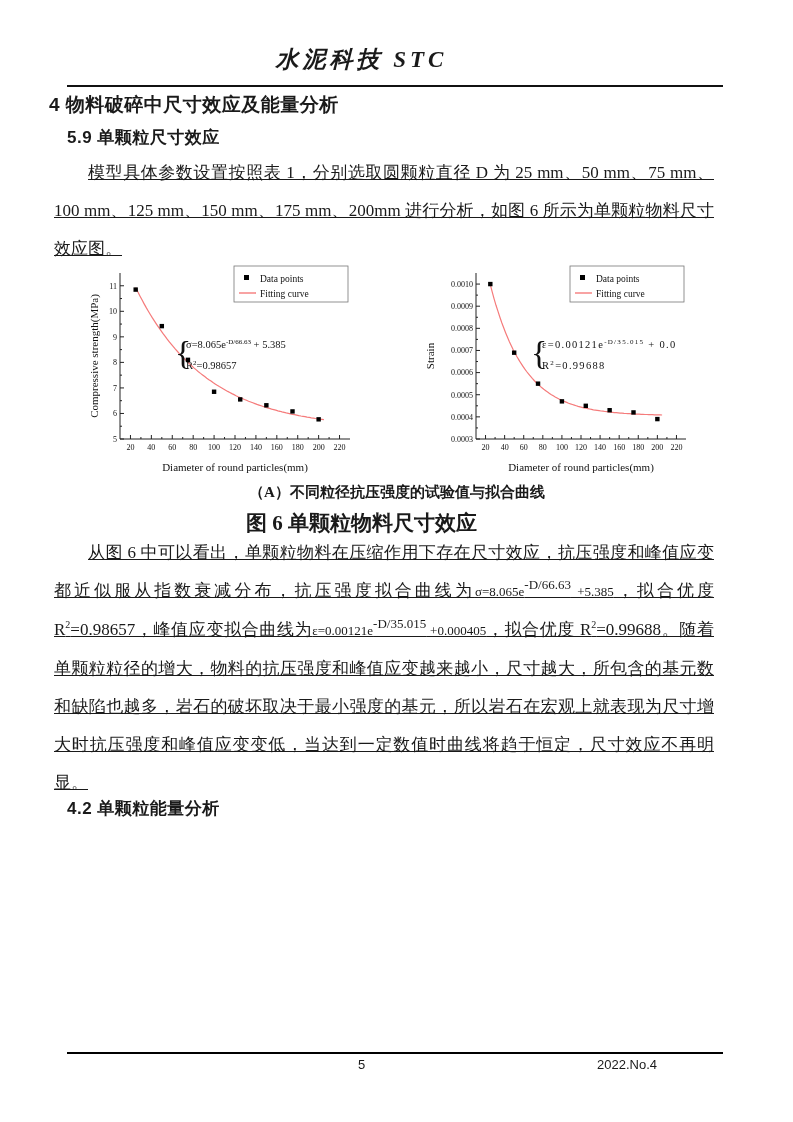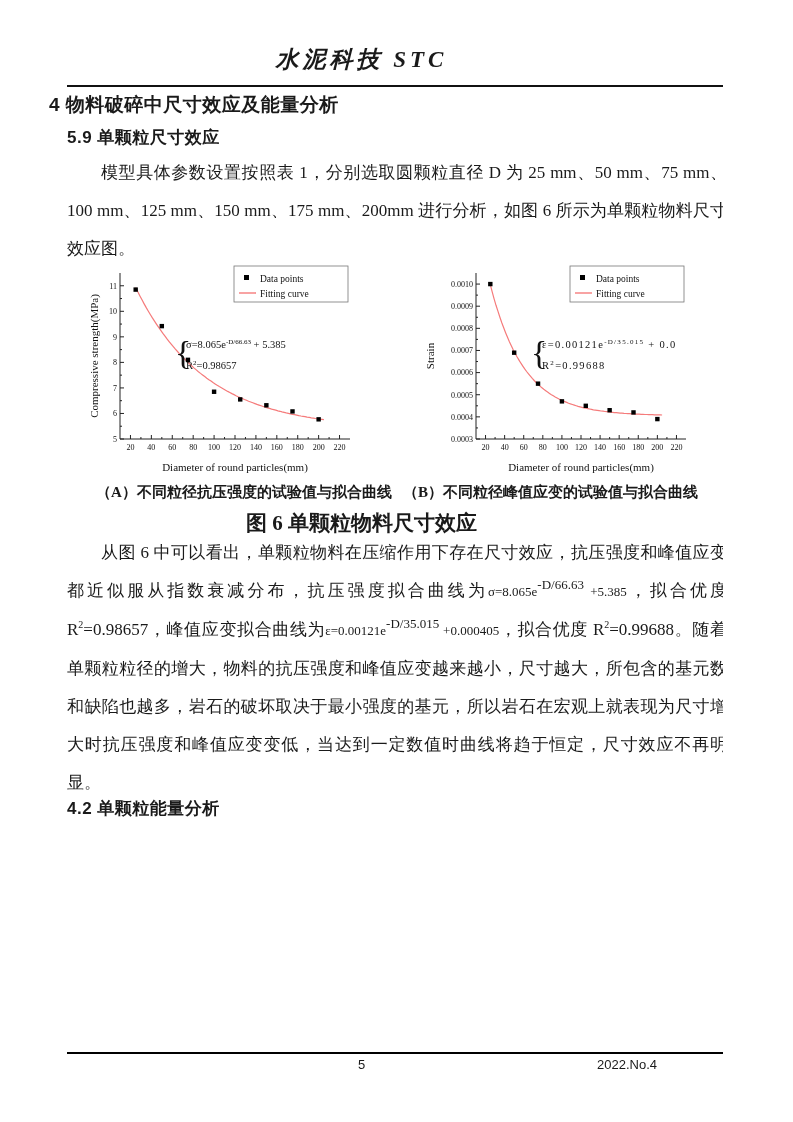--- a/index.html
+++ b/index.html
@@ -5,22 +5,22 @@
   html,body{margin:0;padding:0;background:#fff;}
   .page{position:relative;width:723px;height:1122px;background:#fff;overflow:hidden;
         font-family:"Liberation Serif","DejaVu Serif",serif;color:#1a1a1a;}
   .header-title{position:absolute;top:44px;left:0;width:100%;text-align:center;
         font-size:23px;font-style:italic;font-weight:bold;letter-spacing:4px;}
   .rule{position:absolute;left:67px;width:659px;background:#111;}
   .h1{position:absolute;top:92px;left:49px;font-size:19px;font-weight:bold;
         font-family:"Liberation Sans","DejaVu Sans",sans-serif;letter-spacing:.5px;}
   .h2{position:absolute;left:67px;font-size:17px;font-weight:bold;
         font-family:"Liberation Sans","DejaVu Sans",sans-serif;letter-spacing:.5px;}
-  .para{position:absolute;left:67px;width:660px;font-size:17px;line-height:38px;
-        text-align:justify;text-indent:2em;}
+  .para{position:absolute;left:54px;width:660px;font-size:17px;line-height:38px;
+        text-align:justify;text-indent:2em;text-decoration:underline;}
   .para .formula{font-size:13px;}
   .para sup{font-size:10px;line-height:0;}
   .figure-row{position:absolute;top:263px;left:0;width:793px;height:220px;}
   .chart{position:absolute;top:0;width:300px;height:218px;}
   .captions{position:absolute;top:483px;left:67px;width:660px;display:flex;
         justify-content:center;gap:11px;font-size:15px;font-weight:600;white-space:nowrap;}
   .fig-caption{position:absolute;top:509px;left:0;width:100%;text-align:center;
         font-size:21px;font-weight:600;}
   .footer-page{position:absolute;top:1057px;left:0;width:100%;text-align:center;font-size:13px;
         font-family:"Liberation Sans","DejaVu Sans",sans-serif;}
@@ -213,21 +213,20 @@
         <g font-family="&quot;Liberation Serif&quot;,&quot;DejaVu Serif&quot;,serif" font-size="10.5" fill="#111" letter-spacing="1.3">
           <text x="107" y="101" font-size="34" letter-spacing="0" style="font-weight: 100;">{</text>
           <text x="118" y="85"><tspan>ε=0.00121e</tspan><tspan dy="-4" font-size="7">-D/35.015</tspan><tspan dy="4"> + 0.0</tspan></text>
           <text x="118" y="106"><tspan>R</tspan><tspan dy="-4" font-size="7">2</tspan><tspan dy="4">=0.99688</tspan></text>
         </g>
       </svg>
   </div>
 
   <div class="captions">
     <span>（A）不同粒径抗压强度的试验值与拟合曲线</span>
-    <span>（B）不同粒径峰值应变的试验值与拟合曲线</span>
   </div>
   <div class="fig-caption">图 6 单颗粒物料尺寸效应</div>
 
   <div class="para" style="top:534px;"><span>从图 6 中可以看出，单颗粒物料在压缩作用下存在尺寸效应，抗压强度和峰值应变都近似服从指数衰减分布，抗压强度拟合曲线为</span><span class="formula">σ=8.065e</span><sup class="formula sup">-D/66.63</sup><span class="formula"> +5.385</span><span>，拟合优度 R</span><sup class="sup">2</sup><span>=0.98657，峰值应变拟合曲线为</span><span class="formula">ε=0.00121e</span><sup class="formula sup">-D/35.015</sup><span class="formula"> +0.000405</span><span>，拟合优度 R</span><sup class="sup">2</sup><span>=0.99688。随着单颗粒粒径的增大，物料的抗压强度和峰值应变越来越小，尺寸越大，所包含的基元数和缺陷也越多，岩石的破坏取决于最小强度的基元，所以岩石在宏观上就表现为尺寸增大时抗压强度和峰值应变变低，当达到一定数值时曲线将趋于恒定，尺寸效应不再明显。</span></div>
 
   <div class="h2" style="top:797px;">4.2 单颗粒能量分析</div>
 
 
   <div class="rule" style="top:1052px;height:2px;background:#000;"></div>
   <div class="footer-page">5</div>

